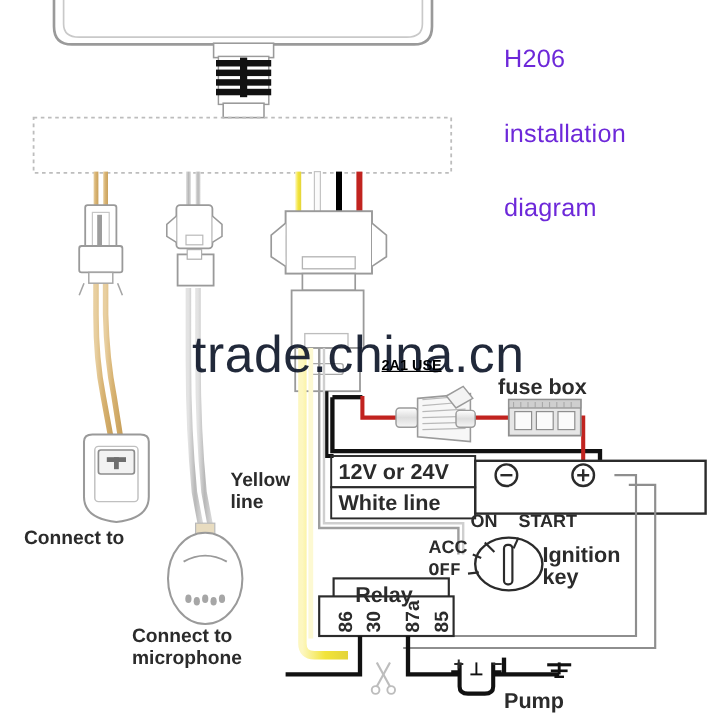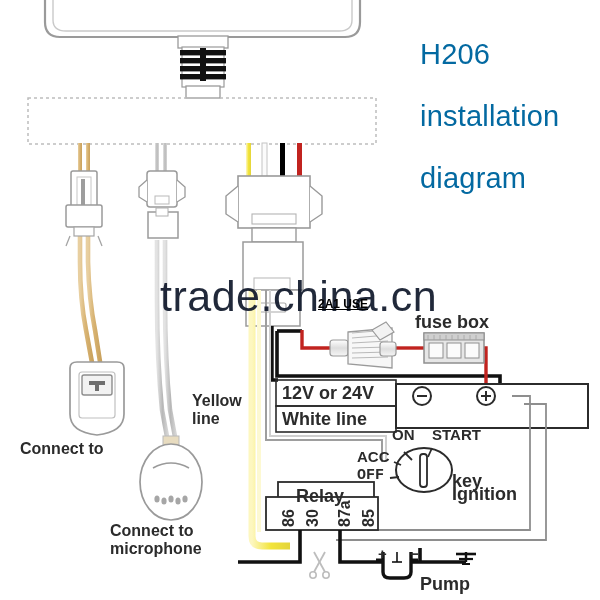--- a/index.html
+++ b/index.html
@@ -21,22 +21,22 @@
     width: 600px;
     height: 600px;
   }
   .txt {
     position: absolute;
     white-space: pre;
     line-height: 1.12;
   }
   
   .title-line {
-    color: #0369a1;
-    font-size: 29px;
+    color: #6d28d9;
+    font-size: 21px;
     font-weight: 400;
     letter-spacing: .2px;
   }
   
   .lbl {
     color: #2b2b2b;
     font-weight: bold;
     font-size: 16px;
   }
   .lbl-lg { font-size: 18px; }
@@ -319,21 +319,21 @@
   <div class="txt lbl lbl-lg" style="left:282px; top:383px;">12V or 24V</div>
 
   <div class="txt lbl lbl-lg" style="left:282px; top:409px;">White line</div>
 
 
   <div class="txt lbl lbl-sm" style="left:392px; top:427px;">ON</div>
   <div class="txt lbl lbl-sm" style="left:432px; top:427px;">START</div>
   <div class="txt lbl lbl-sm" style="left:357px; top:449px;">ACC</div>
   <div class="txt lbl lbl-sm" style="left:357px; top:468px;font-family:Liberation Mono, monospace;">OFF</div>
 
-  <div class="txt lbl lbl-lg" style="left:452px; top:452px;margin-top:32px;">Ignition</div>
+  <div class="txt lbl lbl-lg" style="left:452px; top:452px;">Ignition</div>
   <div class="txt lbl lbl-lg" style="left:452px; top:471px;">key</div>
 
   <div class="txt lbl lbl-lg" style="left:296px; top:486px;">Relay</div>
 
   <div class="txt lbl rot" style="left:280px; top:527px;">86</div>
   <div class="txt lbl rot" style="left:304px; top:527px;">30</div>
   <div class="txt lbl rot" style="left:336px; top:527px;">87a</div>
   <div class="txt lbl rot" style="left:360px; top:527px;">85</div>
 
   <div class="txt lbl lbl-sm" style="left:378px; top:546px;">+</div>

